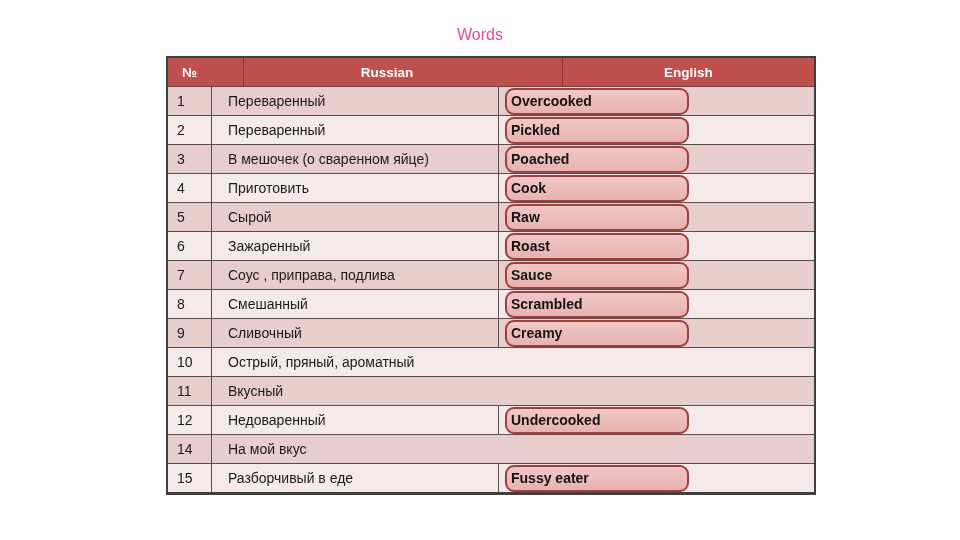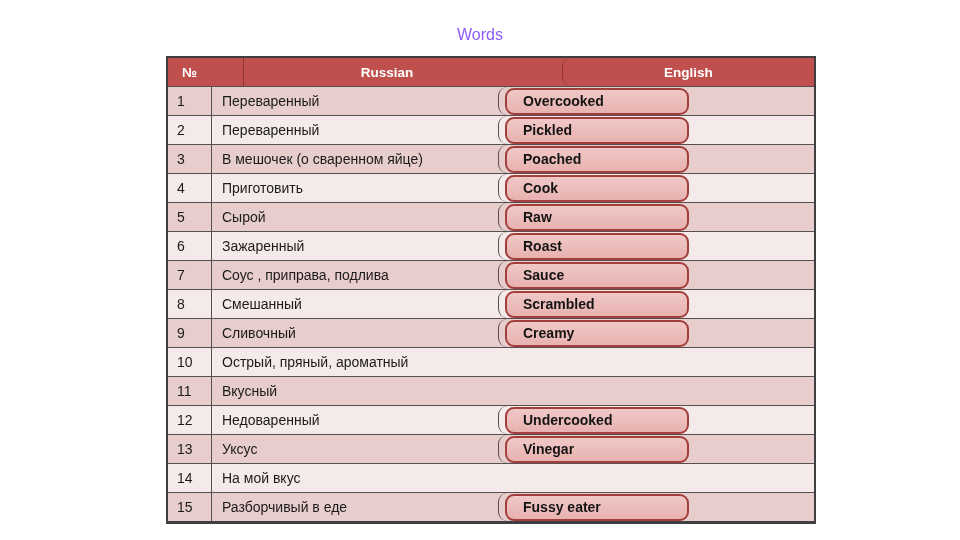--- a/index.html
+++ b/index.html
@@ -9,21 +9,21 @@
     font-family: "Liberation Sans", sans-serif;
     position: relative;
     overflow: hidden;
   }
   .slide { position: absolute; inset: 0; }
   .title {
     position: absolute;
     top: 26px; left: 0; width: 960px;
     text-align: center;
     font-size: 16px;
-    color: #8b5cf6;
+    color: #ec4899;
   }
   .tbl {
     position: absolute;
     left: 166px; top: 56px;
     width: 650px;
     box-sizing: border-box;
     border: 2px solid var(--outer-border, #3f3f41);
     border-bottom-width: 3px;
     background: var(--band-even, #f4eae9);
   }
@@ -48,36 +48,36 @@
   .trow:nth-child(odd)  { background: var(--band-odd, #e7cdcc); }
   .trow:nth-child(even) { background: var(--band-even, #f4eae9); }
   .cell {
     box-sizing: border-box;
     display: flex; align-items: center;
     font-size: 14px;
     color: var(--body-text, #1b1b1b);
     overflow: hidden; white-space: nowrap;
   }
   .col-num { width: 43px;  padding-left: 9px; }
-  .col-rus { width: 287px; padding-left: 10px; border-left: 1px solid var(--grid-line, #55504f); }
-  .col-eng { flex: 1; border-left: 1px solid var(--grid-line, #55504f); position: relative; border-radius: 9px; }
+  .col-rus { width: 287px; padding-left: 16px; border-left: 1px solid var(--grid-line, #55504f); }
+  .col-eng { flex: 1; border-left: 1px solid var(--grid-line, #55504f); position: relative; }
   .hcell.col-num, .hcell.col-rus, .hcell.col-eng { padding-left: 0; }
   .hcell.col-rus, .hcell.col-eng { border-left-color: #8e3734; margin-left: 32px; }
   .badge {
     box-sizing: border-box;
     margin-left: 6px;
     width: 184px;
     height: 27px;
     border: 2px solid var(--badge-border, #a23f3c);
     border-radius: 9px;
     background: linear-gradient(to bottom,
       var(--badge-fill-top, #f0c8c6),
       var(--badge-fill-bottom, #e7b2af));
     display: flex; align-items: center;
-    padding-left: 16px;
+    padding-left: 4px;
     font-weight: bold;
     font-size: 14px;
     color: #141414;
     white-space: nowrap;
   }
 </style>
 </head>
 <body>
 
 <div class="slide">
@@ -163,27 +163,20 @@
         <div class="cell col-rus">Вкусный</div>
       </div>
       <div class="trow">
         <div class="cell col-num">12</div>
         <div class="cell col-rus">Недоваренный</div>
         <div class="cell col-eng">
           <div class="badge">Undercooked</div>
         </div>
       </div>
       <div class="trow">
-        <div class="cell col-num">13</div>
-        <div class="cell col-rus">Уксус</div>
-        <div class="cell col-eng">
-          <div class="badge">Vinegar</div>
-        </div>
-      </div>
-      <div class="trow">
         <div class="cell col-num">14</div>
         <div class="cell col-rus">На мой вкус</div>
       </div>
       <div class="trow">
         <div class="cell col-num">15</div>
         <div class="cell col-rus">Разборчивый в еде</div>
         <div class="cell col-eng">
           <div class="badge">Fussy eater</div>
         </div>
       </div>

